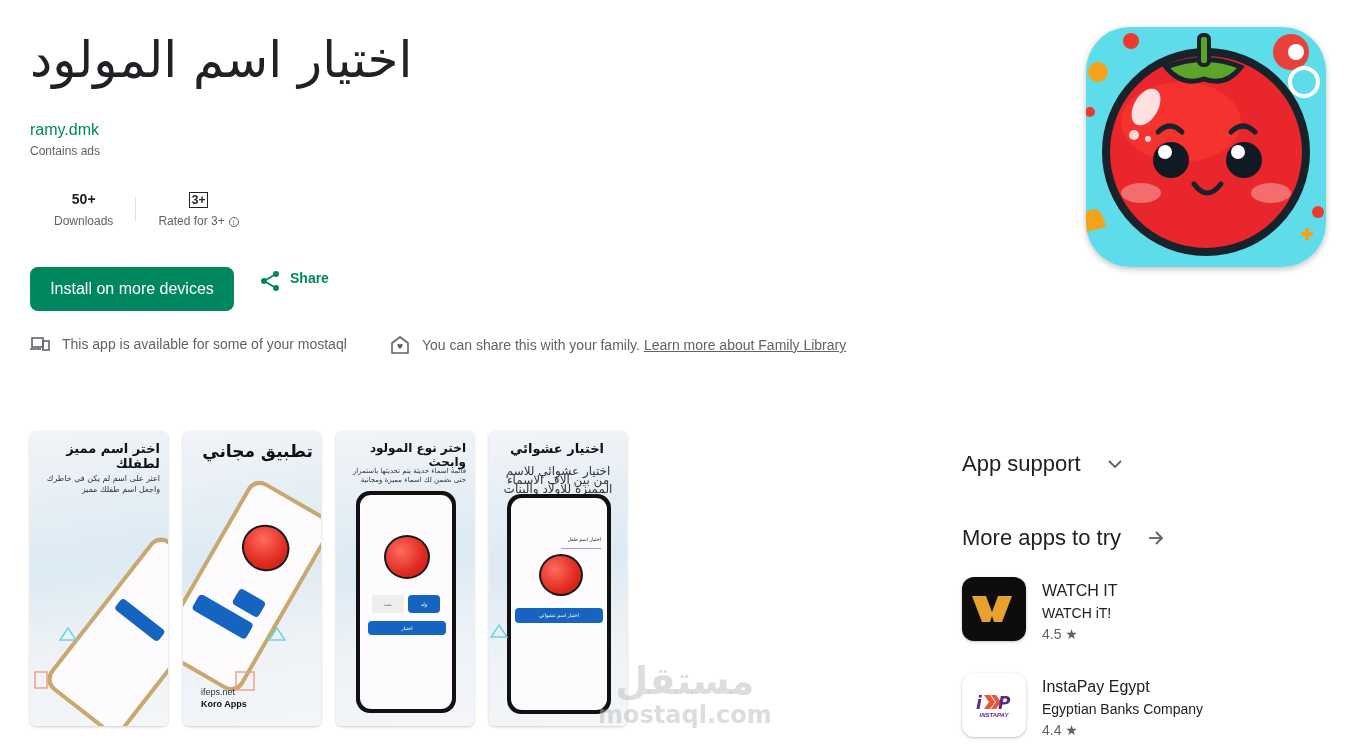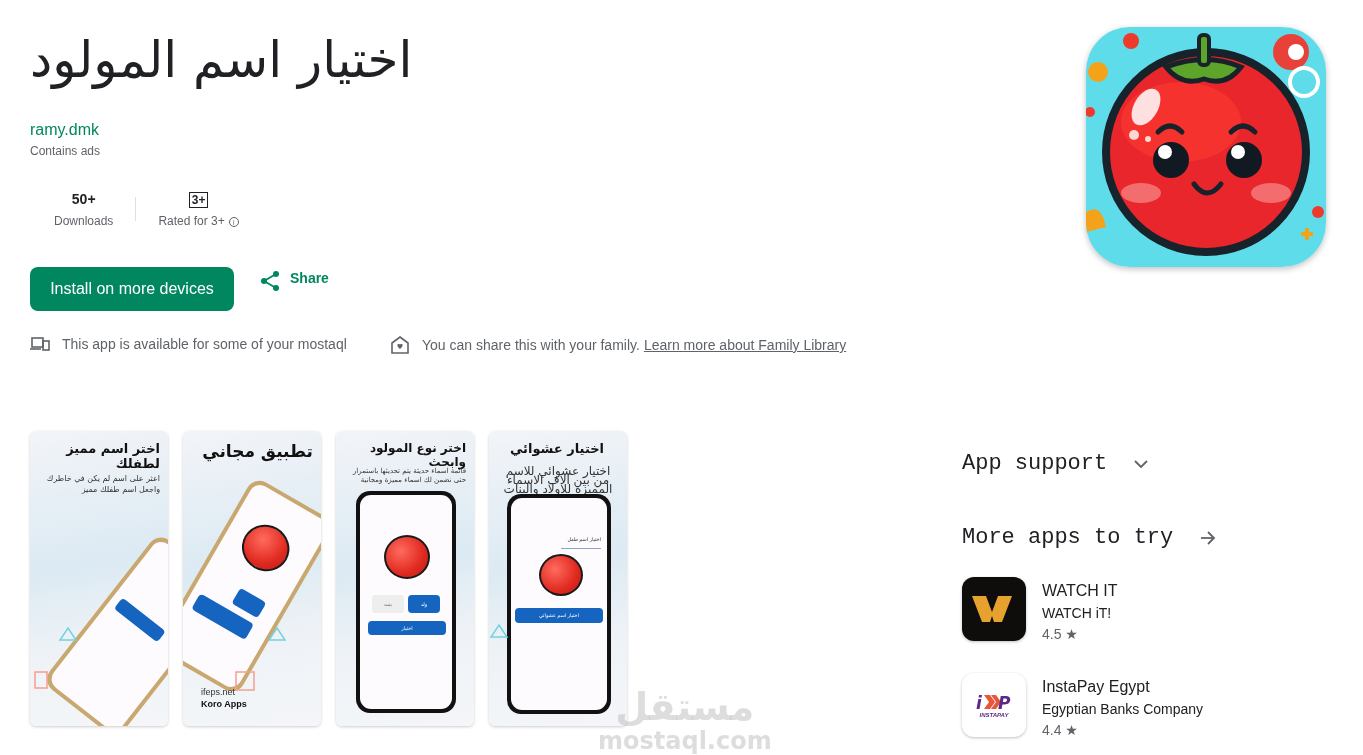--- a/index.html
+++ b/index.html
@@ -29,30 +29,30 @@
 
   .shots { position: absolute; left: 30px; top: 431px; display: flex; gap: 15px; }
   .shot { width: 138px; height: 295px; border-radius: 6px; overflow: hidden; box-shadow: 0 1px 3px rgba(0,0,0,0.2); position: relative; background: linear-gradient(170deg, #f2f4f8 0%, #dceaf3 45%, #eef2f6 70%, #f4f6f9 100%); }
   .shot-head { position: absolute; top: 10px; right: 8px; left: 6px; text-align: right; direction: rtl; font-family: "DejaVu Sans", sans-serif; font-weight: 700; color: #111; }
   .shot-sub { position: absolute; right: 8px; left: 8px; text-align: right; direction: rtl; font-family: "DejaVu Sans", sans-serif; font-size: 8px; color: #333; line-height: 11px; }
   .phone { position: absolute; background: #111; border-radius: 14px; padding: 4px; }
   .phone-screen { width: 100%; height: 100%; background: #fdfbfe; border-radius: 11px; position: relative; overflow: hidden; }
   .mini-btn { position: absolute; background: #1565c0; border-radius: 4px; color: #fff; font-size: 5px; text-align: center; }
   .mini-tomato { position: absolute; border-radius: 50%; background: radial-gradient(circle at 35% 35%, #ff6b5e, #e02a20 60%, #b81c15); border: 2px solid #1a1a1a; }
 
-  .sidebar-h { position: absolute; left: 962px; font-size: 22px; color: #202124; font-weight: 400; display: flex; align-items: center; gap: 27px; font-family: Liberation Mono, monospace; }
+  .sidebar-h { position: absolute; left: 962px; font-size: 22px; color: #202124; font-weight: 400; display: flex; align-items: center; gap: 27px; }
   .app-row { position: absolute; left: 962px; display: flex; gap: 16px; }
   .app-thumb { width: 64px; height: 64px; border-radius: 12px; overflow: hidden; box-shadow: 0 1px 3px rgba(0,0,0,0.25); }
   .app-meta { display: flex; flex-direction: column; padding-top: 3px; }
   .app-name { font-size: 16px; color: #202124; line-height: 22px; }
   .app-dev { font-size: 14px; color: #202124; line-height: 22px; }
   .app-rate { font-size: 14px; color: #5f6368; line-height: 20px; }
 
   .watermark { position: absolute; left: 598px; top: 660px; text-align: center; color: rgba(180,180,180,0.45); font-family: "DejaVu Sans", sans-serif; font-weight: 700; }
-  .wm-ar { font-size: 38px; line-height: 42px; direction: rtl; margin-top: 26px; }
+  .wm-ar { font-size: 38px; line-height: 42px; direction: rtl; }
   .wm-en { font-size: 24px; line-height: 26px; }
 </style>
 </head>
 <body>
 
 <h1 class="title">اختيار اسم المولود</h1>
 <a class="dev" href="#">ramy.dmk</a>
 <div class="ads">Contains ads</div>
 
 <div class="stats">

